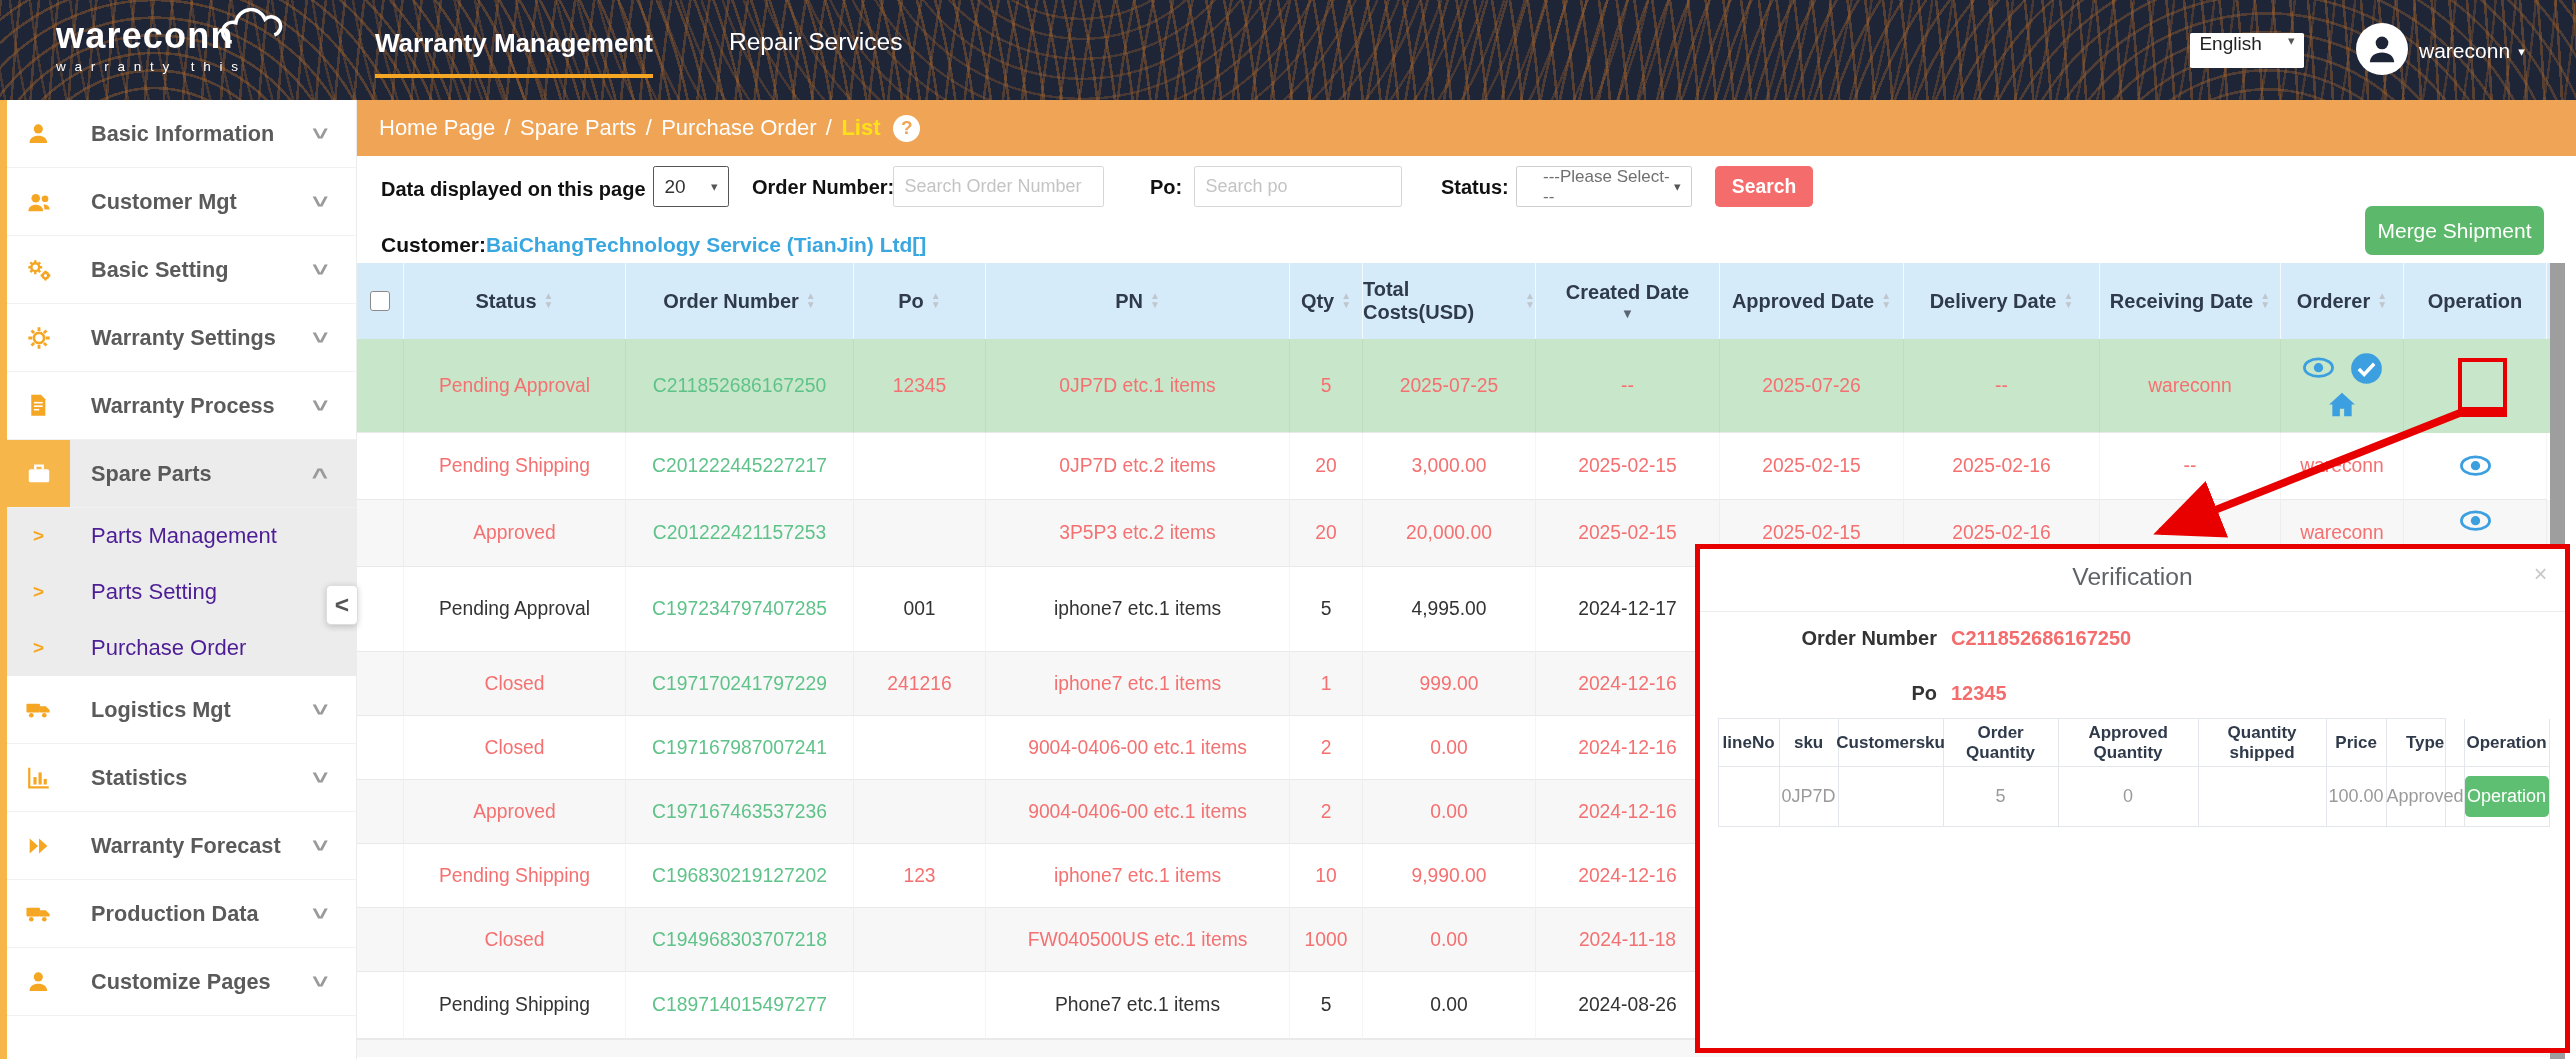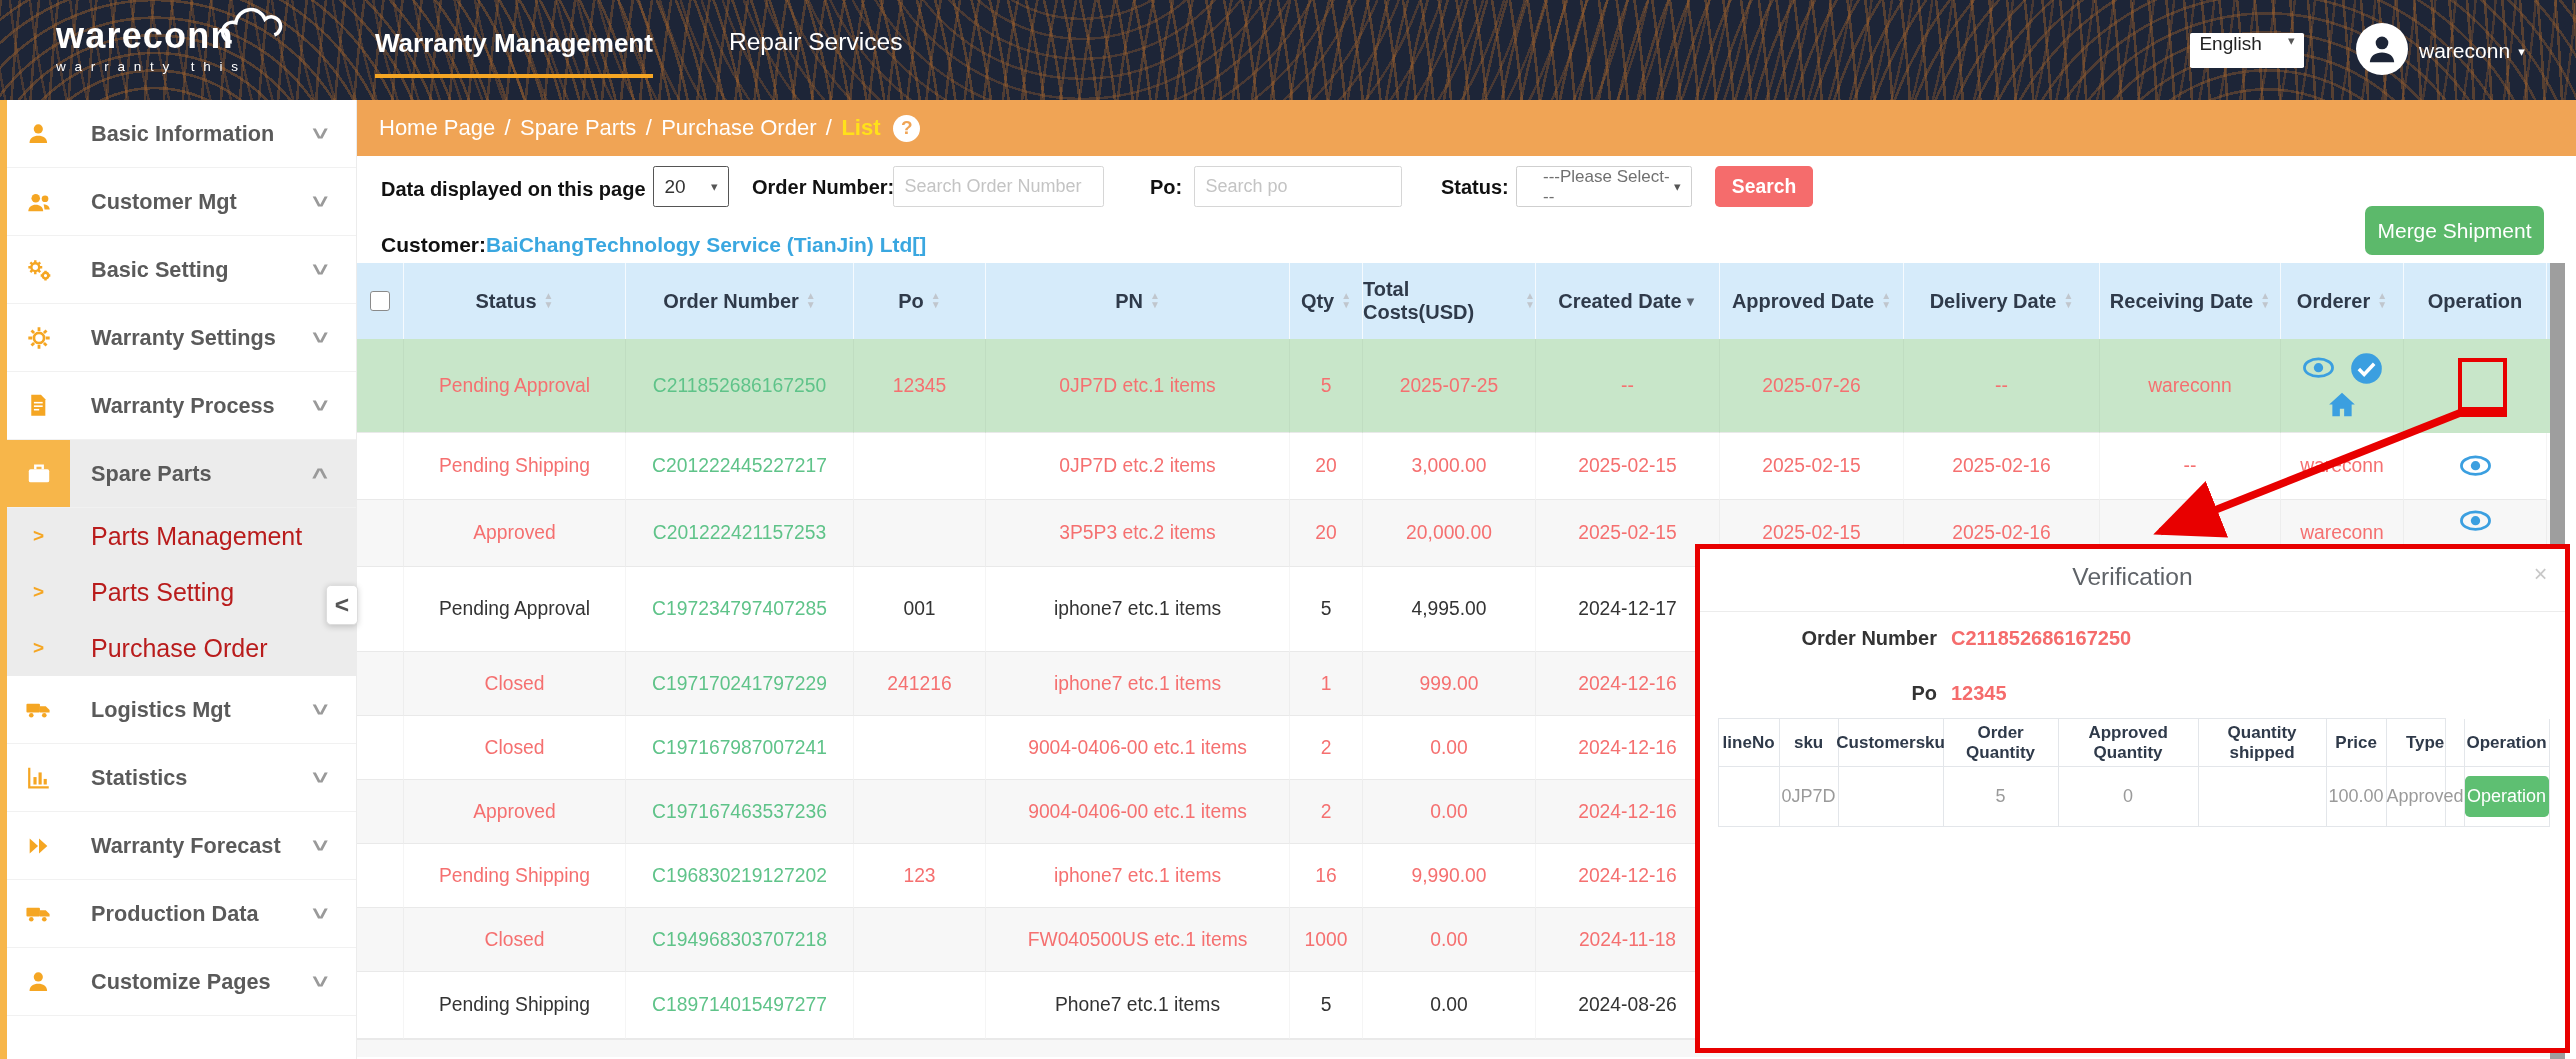--- a/index.html
+++ b/index.html
@@ -45,21 +45,21 @@
   .s-item { height: 68px; display: flex; align-items: center; border-bottom: 0.6px solid #f1f1f1; position: relative; padding-left: 7px; }
   .iconcell { width: 63px; height: 100%; display: flex; align-items: center; justify-content: center; color: #f5a623; flex: none; }
   .s-item.active { background: #ececec; }
   .s-item.active .iconcell { background: #f7b64a; color: #fff; }
   .s-label { font-size: 21.7px; font-weight: 700; color: #5a5a5a; flex: 1; padding-left: 21px; }
   .s-chevron { margin-right: 30px; color: #9a9a9a; font-size: 20px; font-weight: 700; display: inline-block; transform: rotate(90deg) scaleY(1.4); }
   .s-chevron.up { transform: rotate(-90deg) scaleY(1.4); }
   .s-sub { background: #ececec; }
   .s-sub-item { height: 56px; display: flex; align-items: center; }
   .sub-arrow { width: 63px; text-align: center; color: #f5a623; font-size: 19px; font-weight: 700; margin-left: 7px; }
-  .sub-label { font-size: 25px; color: #b91c1c; padding-left: 21px; }
+  .sub-label { font-size: 22px; color: #4c1d95; padding-left: 21px; }
   .collapse-handle { position: absolute; left: 326px; top: 585px; width: 32px; height: 40px; background: #fff;
     border: 1.2px solid #ddd; border-radius: 4.7px; display: flex; align-items: center; justify-content: center;
     font-size: 24.6px; font-weight: 700; color: #555; box-shadow: 0 1.8px 5.9px rgba(0,0,0,.18); z-index: 6; }
   
   .flabel { position: absolute; font-size: 20px; font-weight: 700; color: #111; top: 176px; }
   .fselect { position: absolute; top: 166px; height: 41px; border: 1.2px solid #555; border-radius: 2.3px; background: #fff;
     display: flex; align-items: center; justify-content: space-between; padding: 0 10.5px; font-size: 19px; color: #333; }
   .fselect.light { border-color: #cfcfcf; color: #707070; padding-left: 26px; }
   .finput { position: absolute; top: 166px; height: 41px; border: 1.2px solid #d6d6d6; border-radius: 2.3px;
     font-size: 18px; padding: 0 10.5px; color: #333; font-family: inherit; }
@@ -71,21 +71,21 @@
   .customer-link { color: #3aa7e0; font-weight: 700; }
   .merge-btn { position: absolute; left: 2365px; top: 206px; width: 179px; height: 49px; background: #5cb96b;
     border: none; border-radius: 7px; color: #fff; font-size: 21px; font-family: inherit; }
   
   .table { position: absolute; left: 357px; top: 263px; width: 2193px; }
   .tr { display: grid; grid-template-columns: 47px 222px 228px 132px 304px 73px 173px 184px 184px 196px 181px 123px 143px; }
   .thead { background: #d6ebfa; height: 76px; }
   .th { display: flex; align-items: center; justify-content: center; font-size: 20px; font-weight: 700; color: #2f3a4a;
     border-right: 1.2px solid rgba(255,255,255,.75); position: relative; }
   .sortpair { display: inline-flex; flex-direction: column; margin-left: 7px; color: #c0c6cd; font-size: 10px; line-height: 8.8px; }
-  .th-2line { flex-direction: row; gap: 2.3px; }
+  .th-2line { flex-direction: column; gap: 2.3px; }
   .active-sort { font-size: 13px; color: #5a6572; }
   .td { display: flex; align-items: center; justify-content: center; font-size: 19.3px;
     border-right: 1.2px solid rgba(0,0,0,.04); border-bottom: 0.6px solid #e9e9e9; overflow: hidden; }
   .row-green { background: #c8e6c9; }
   .row-gray { background: #f7f7f7; }
   .tone-red .td { color: #f57070; }
   .tone-black .td { color: #333; }
   .td.order { color: #5fc389 !important; }
   .checkbox { width: 20px; height: 20px; background: #fff; border: 1.2px solid #8a8a8a; border-radius: 2.9px; }
   .op-cell { display: flex; flex-direction: column; align-items: center; justify-content: center; gap: 5.9px; }
@@ -562,21 +562,21 @@
     <div class="td"></div>
     <div class="td"></div>
   </div>
 
   <div class="tr tone-red" style="height:64px">
     <div class="td"></div>
     <div class="td">Pending Shipping</div>
     <div class="td order">C196830219127202</div>
     <div class="td">123</div>
     <div class="td">iphone7 etc.1 items</div>
-    <div class="td">16</div>
+    <div class="td">10</div>
     <div class="td">9,990.00</div>
     <div class="td">2024-12-16</div>
     <div class="td"></div>
     <div class="td"></div>
     <div class="td"></div>
     <div class="td"></div>
     <div class="td"></div>
   </div>
 
   <div class="tr row-gray tone-red" style="height:64px">

